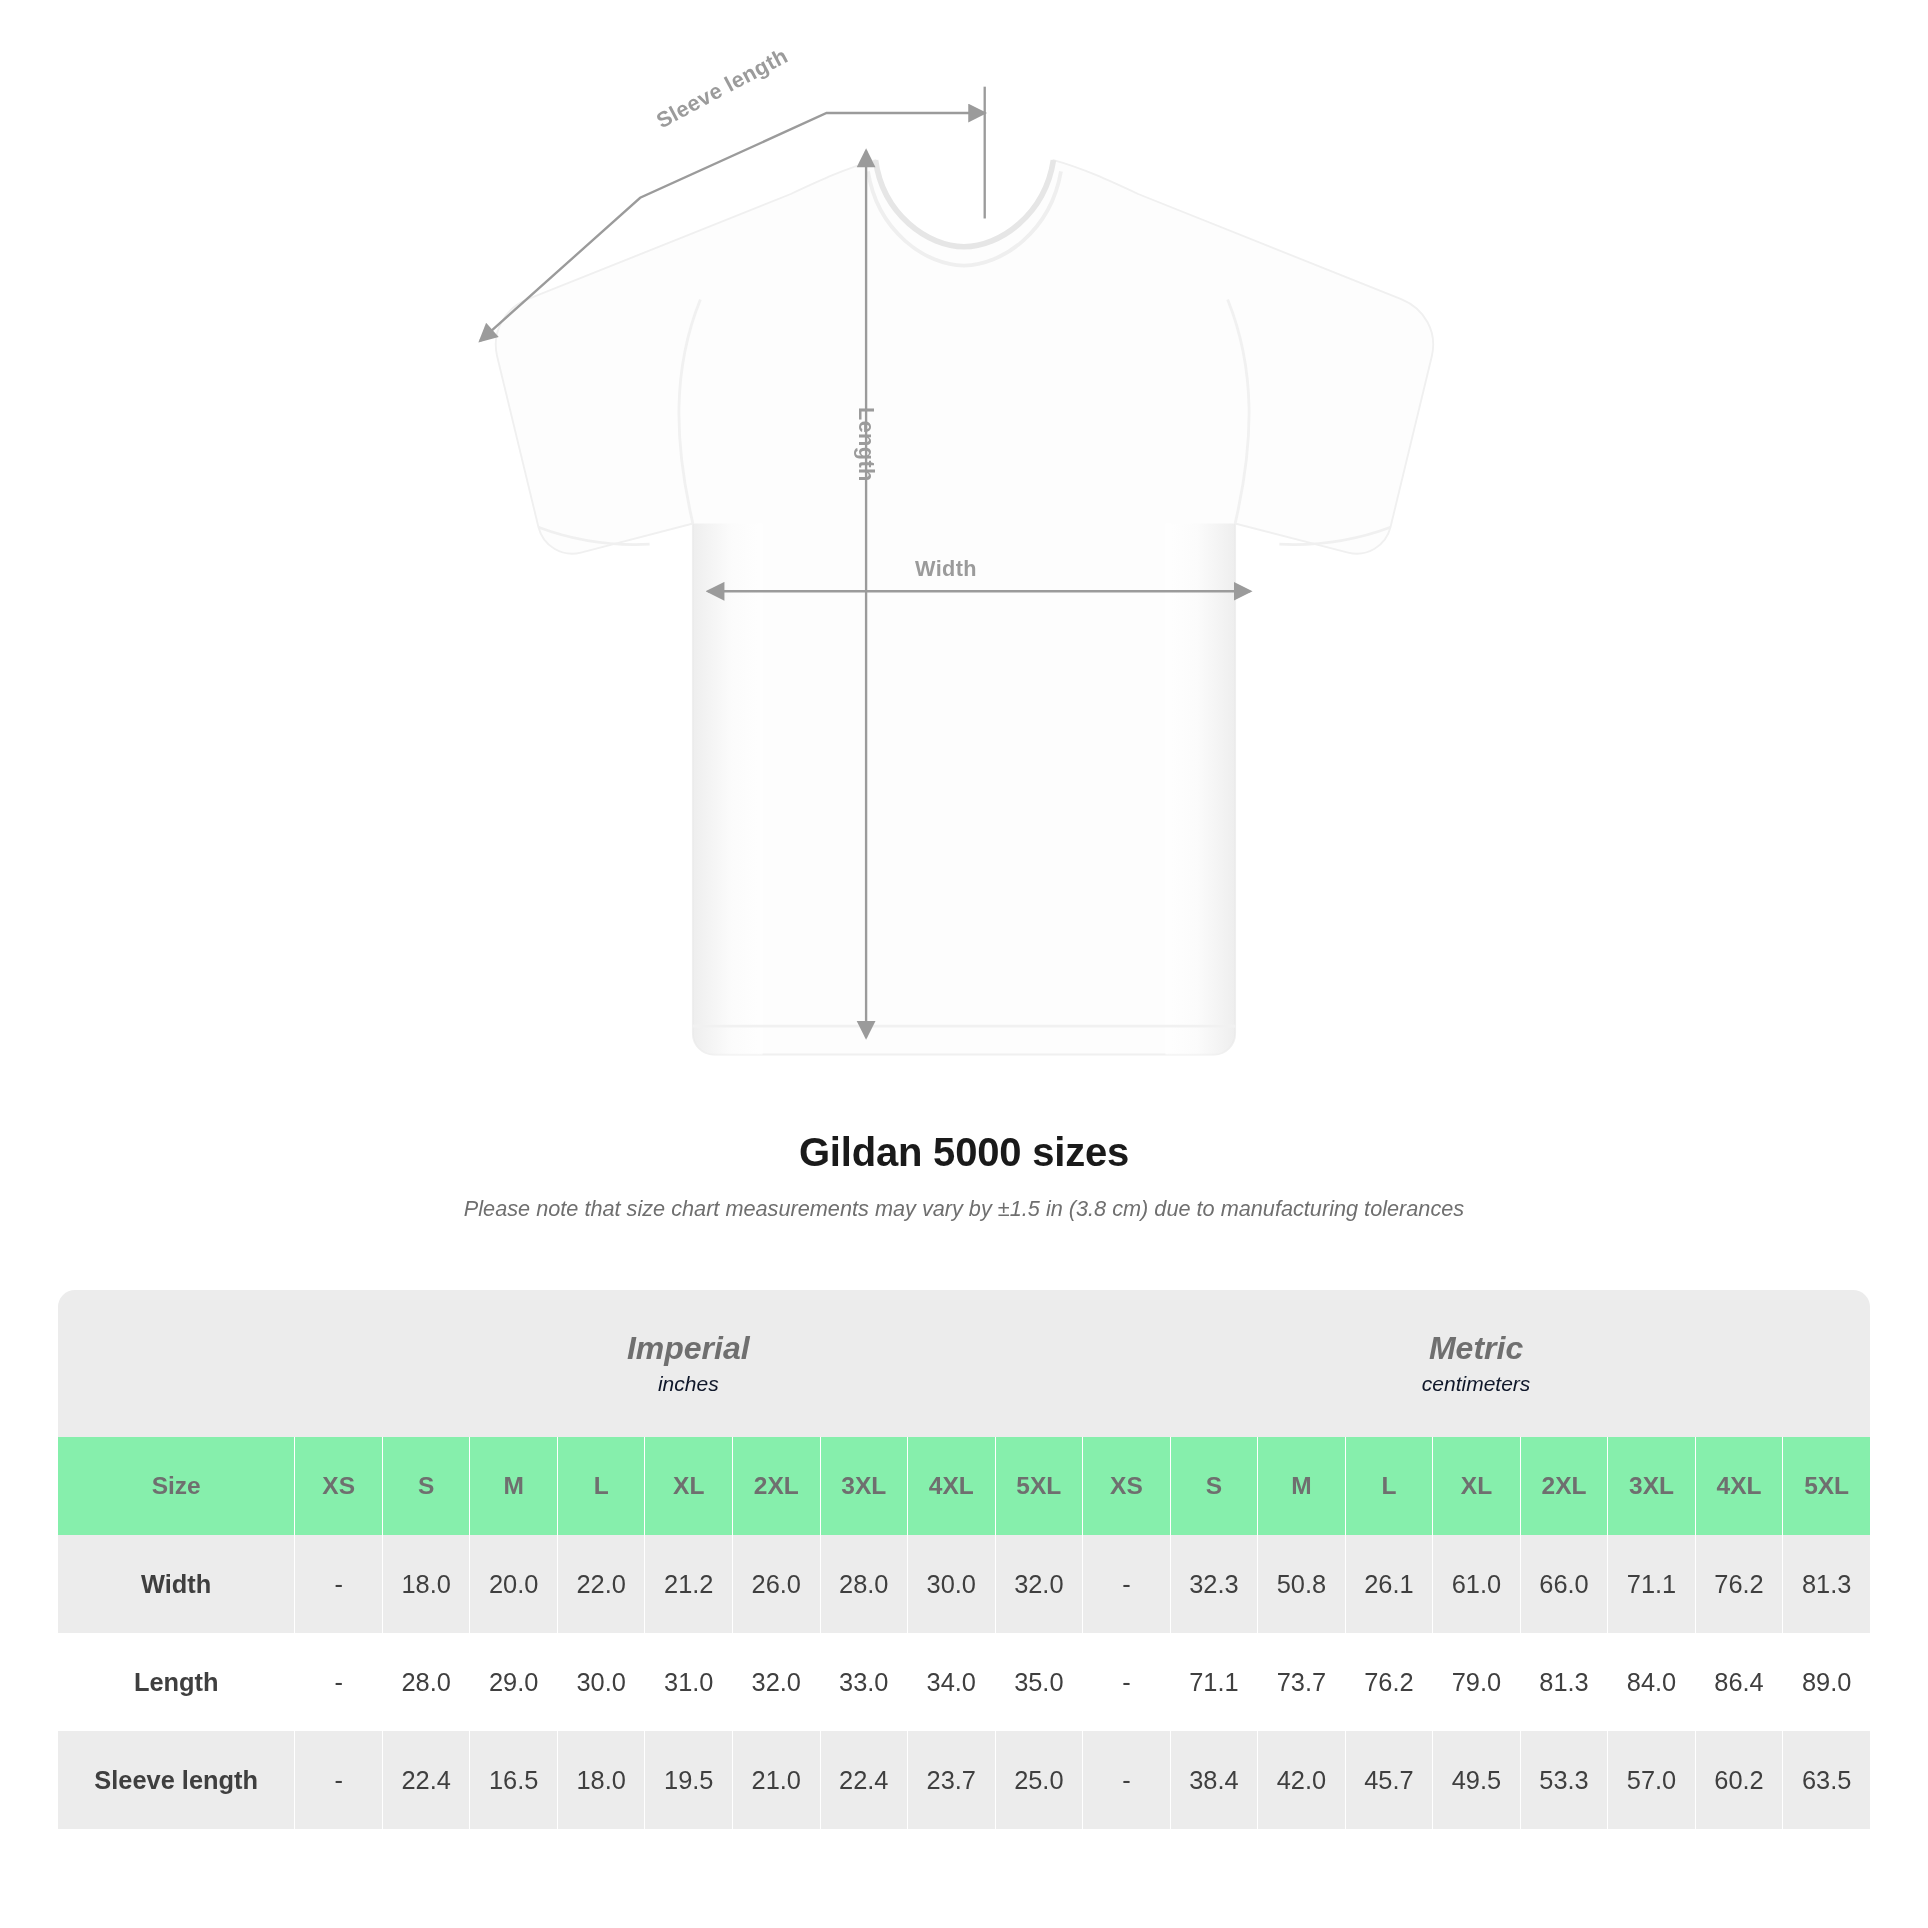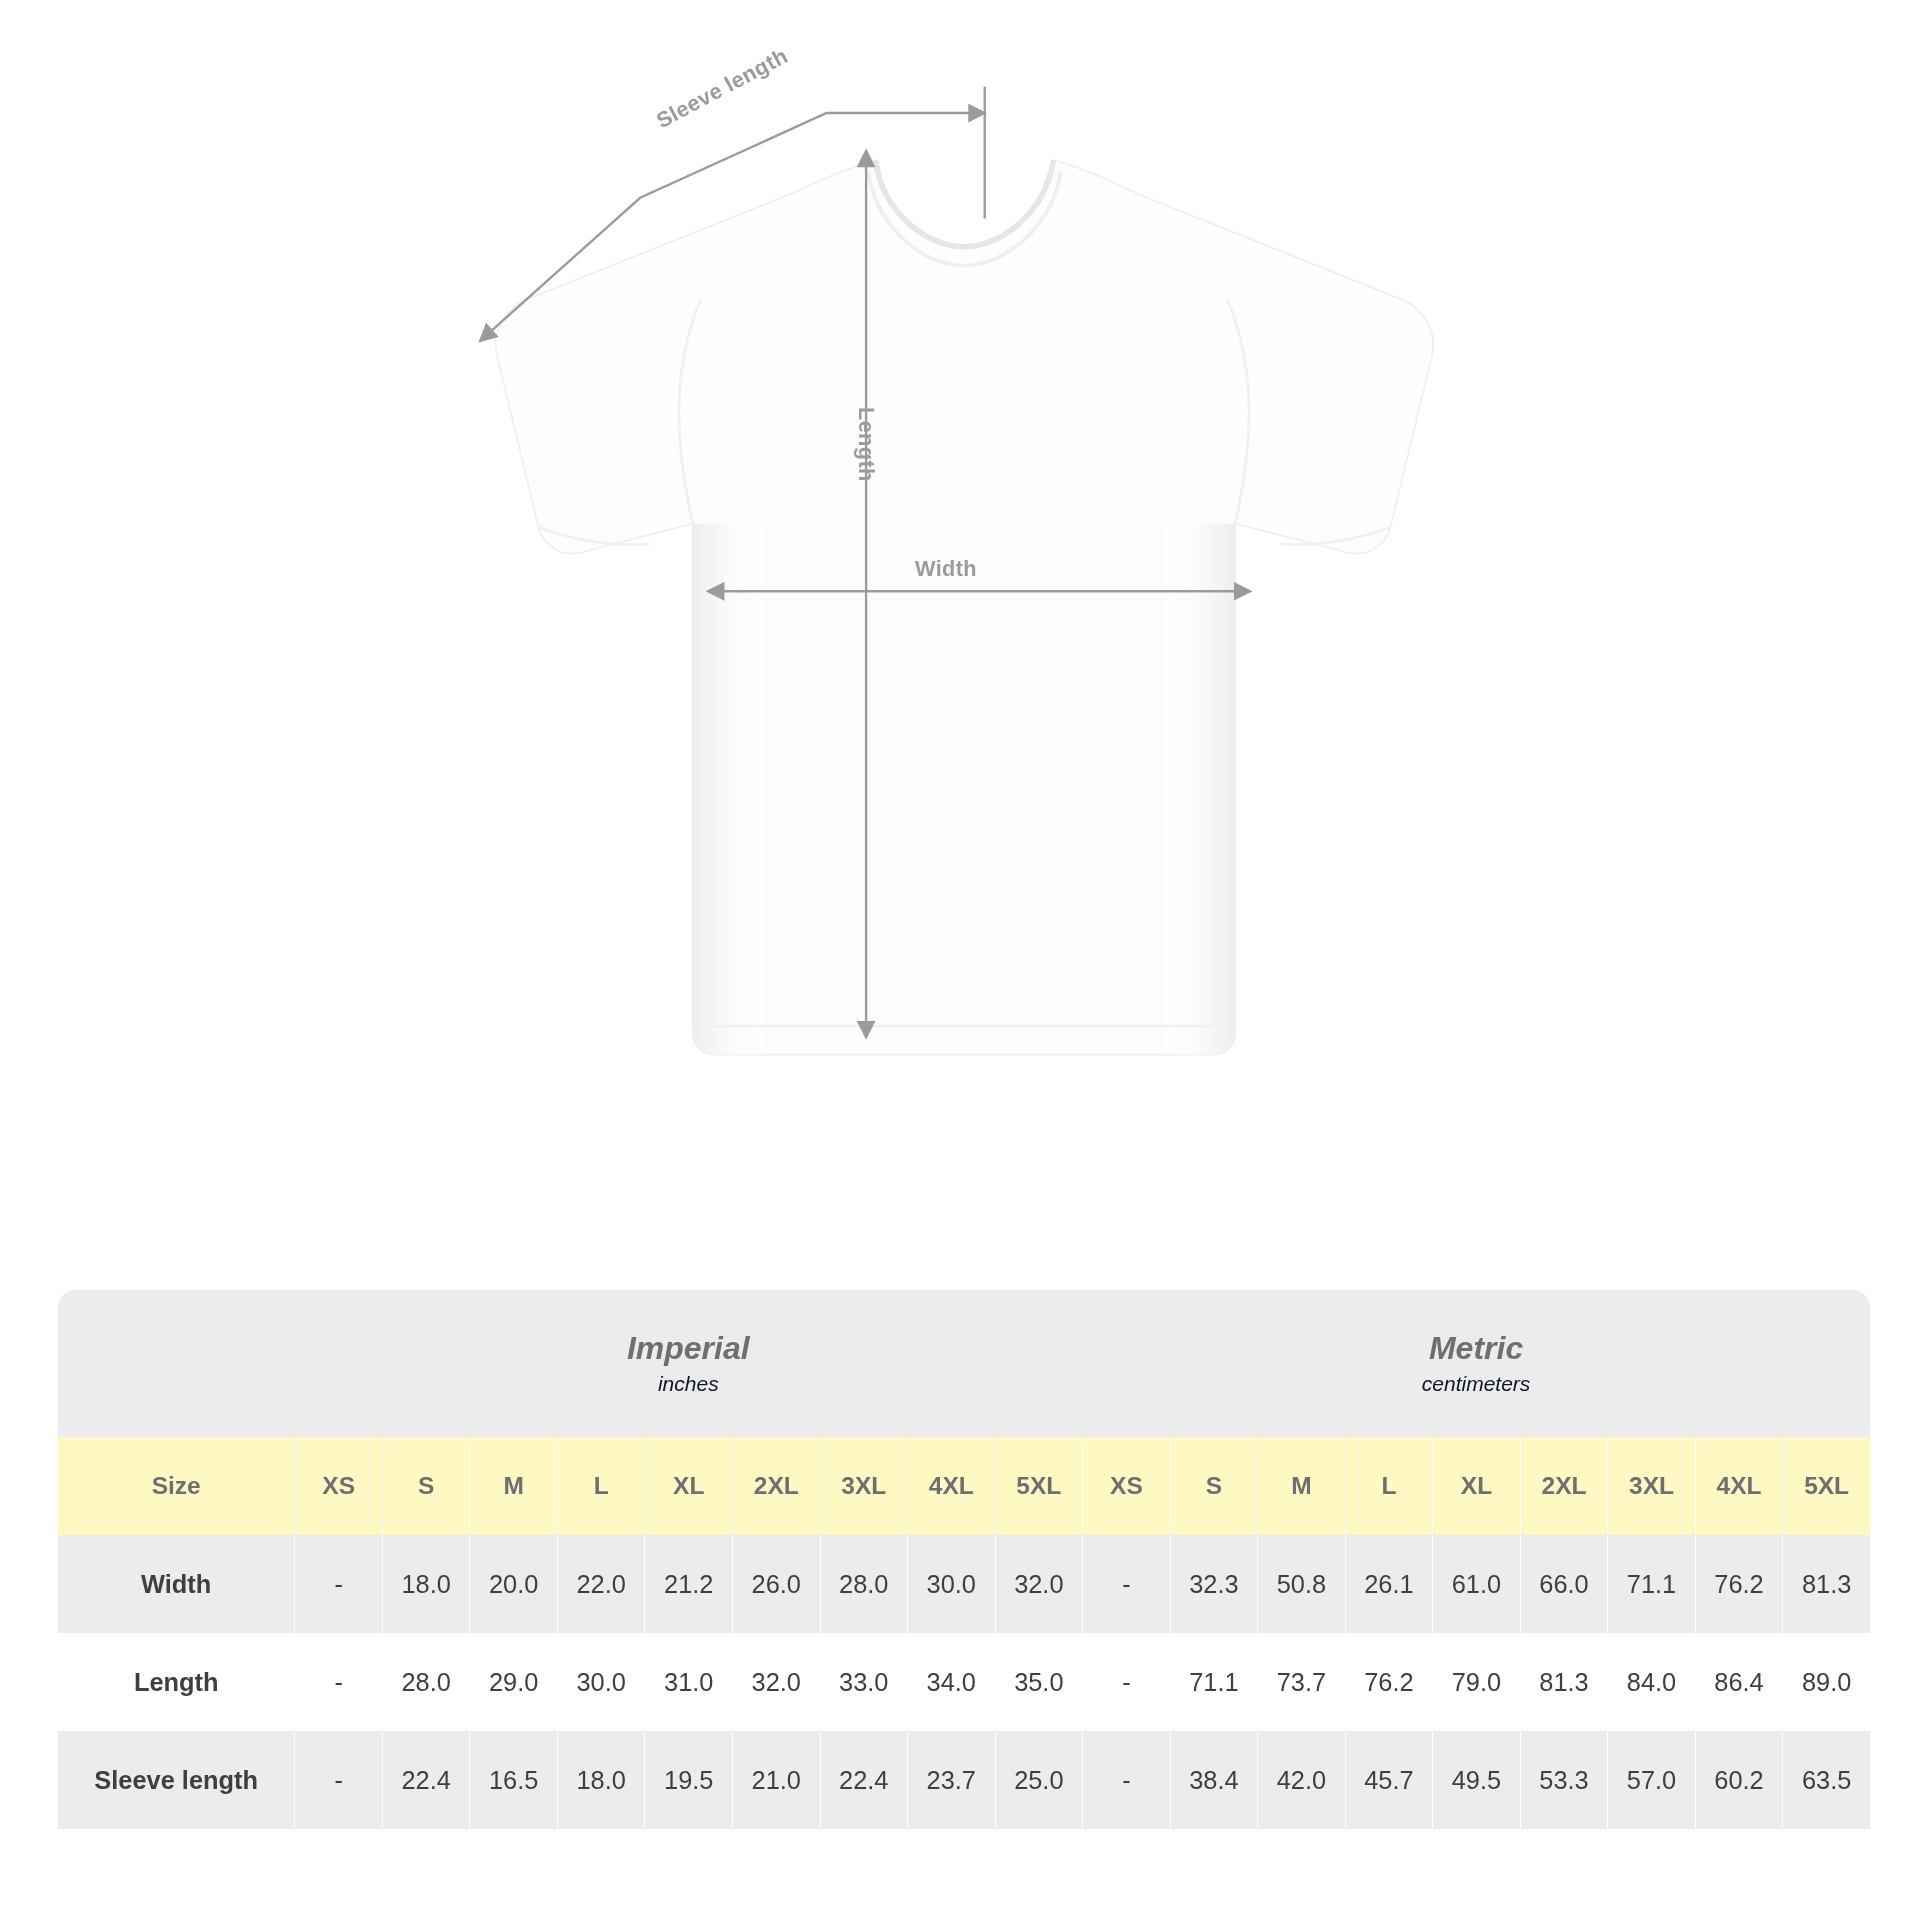--- a/index.html
+++ b/index.html
@@ -109,21 +109,21 @@
     line-height: 1.1;
   }
   .unit-sub {
     font-size: 21px;
     font-style: italic;
     color: #0f172a;
     margin-top: 5.6px;
   }
   .size-head-row td {
     height: 98px;
-    background: #fef9c3;
+    background: #86efac;
     text-align: center;
     vertical-align: middle;
     font-size: 24.5px;
     font-weight: bold;
     color: #6f6f6f;
   }
   .row-label {
     text-align: center;
     font-size: 24.5px;
     font-weight: bold;
@@ -222,20 +222,24 @@
       <g>
         <path d="M752,628 L1328,628" fill="none" stroke="#9b9b9b" stroke-width="2.5" marker-start="url(#arrow-start)" marker-end="url(#arrow-end)"></path>
       </g>
     </svg>
 
     <div class="dim-label" id="label-sleeve">Sleeve length</div>
     <div class="dim-label" id="label-length">Length</div>
     <div class="dim-label" id="label-width">Width</div>
   </div>
 
+  <div id="title-block">
+    <h1 id="chart-title">Gildan 5000 sizes</h1>
+    <div id="chart-note">Please note that size chart measurements may vary by ±1.5 in (3.8 cm) due to manufacturing tolerances</div>
+  </div>
 
   <div id="table-wrap">
     <table class="size-table">
       <colgroup>
         <col style="width:235px">
         <col style="width:87px">
           <col style="width:87px">
           <col style="width:87px">
         <col style="width:87px">
           <col style="width:87px">

